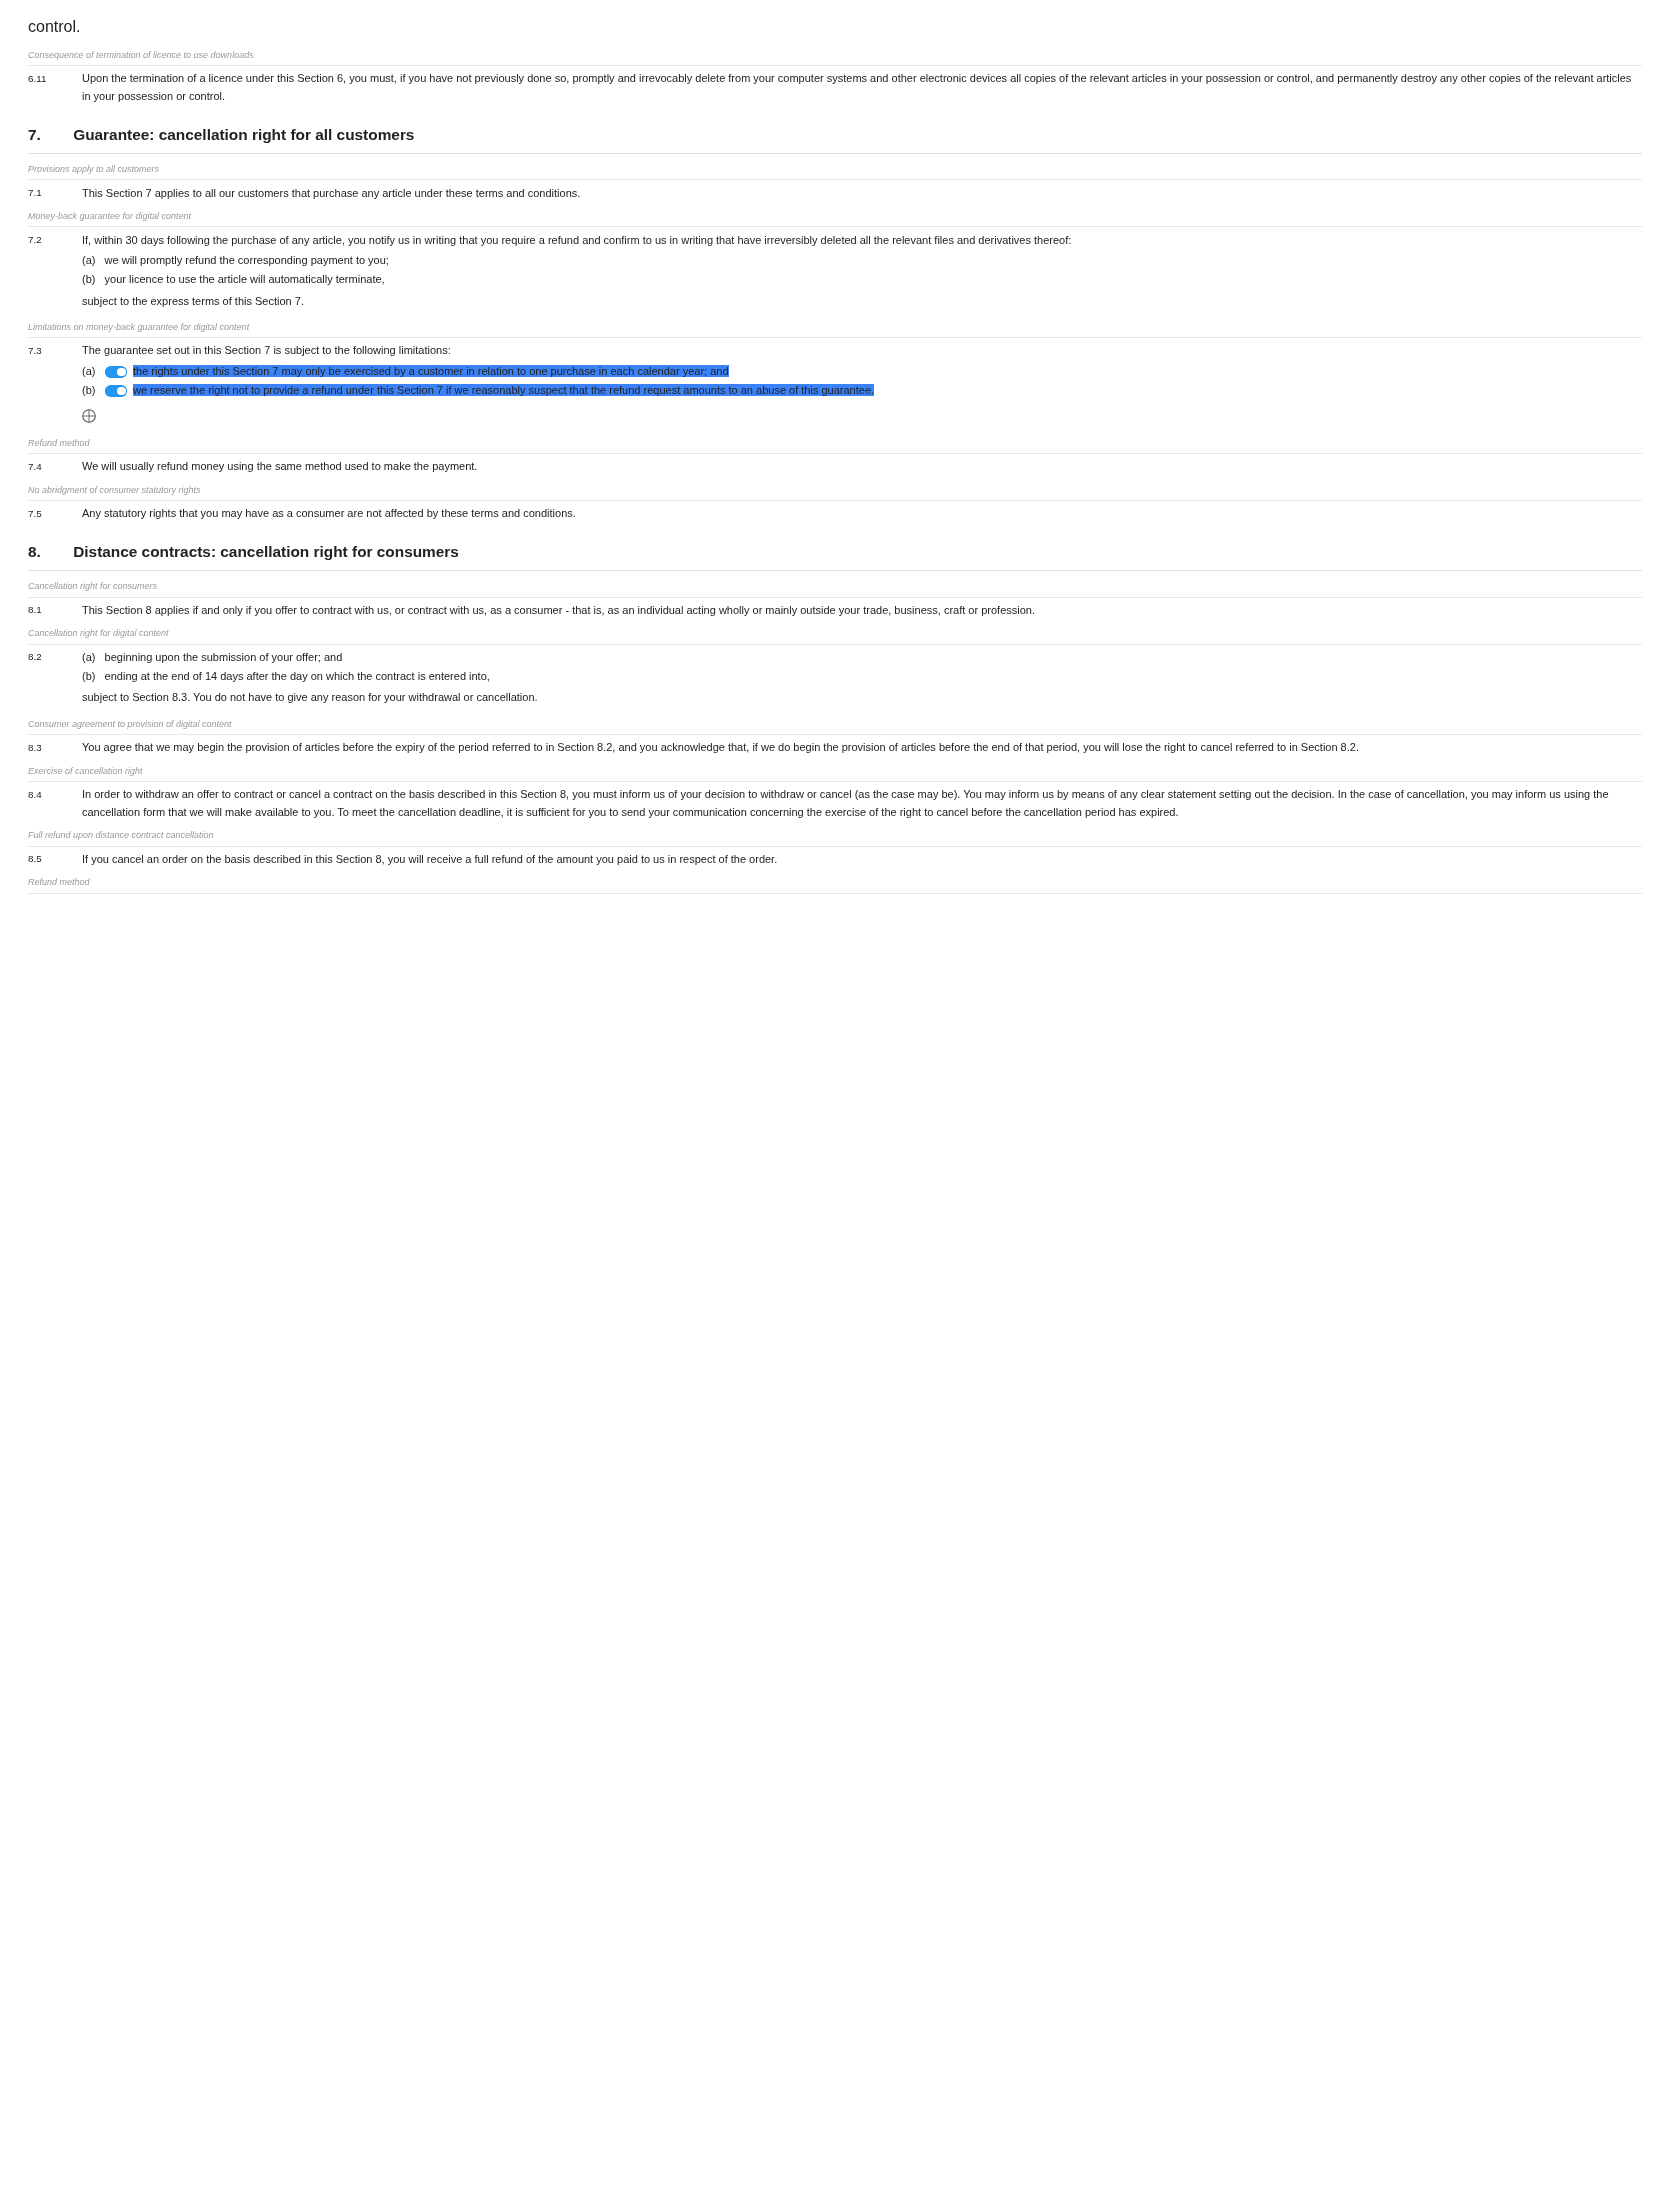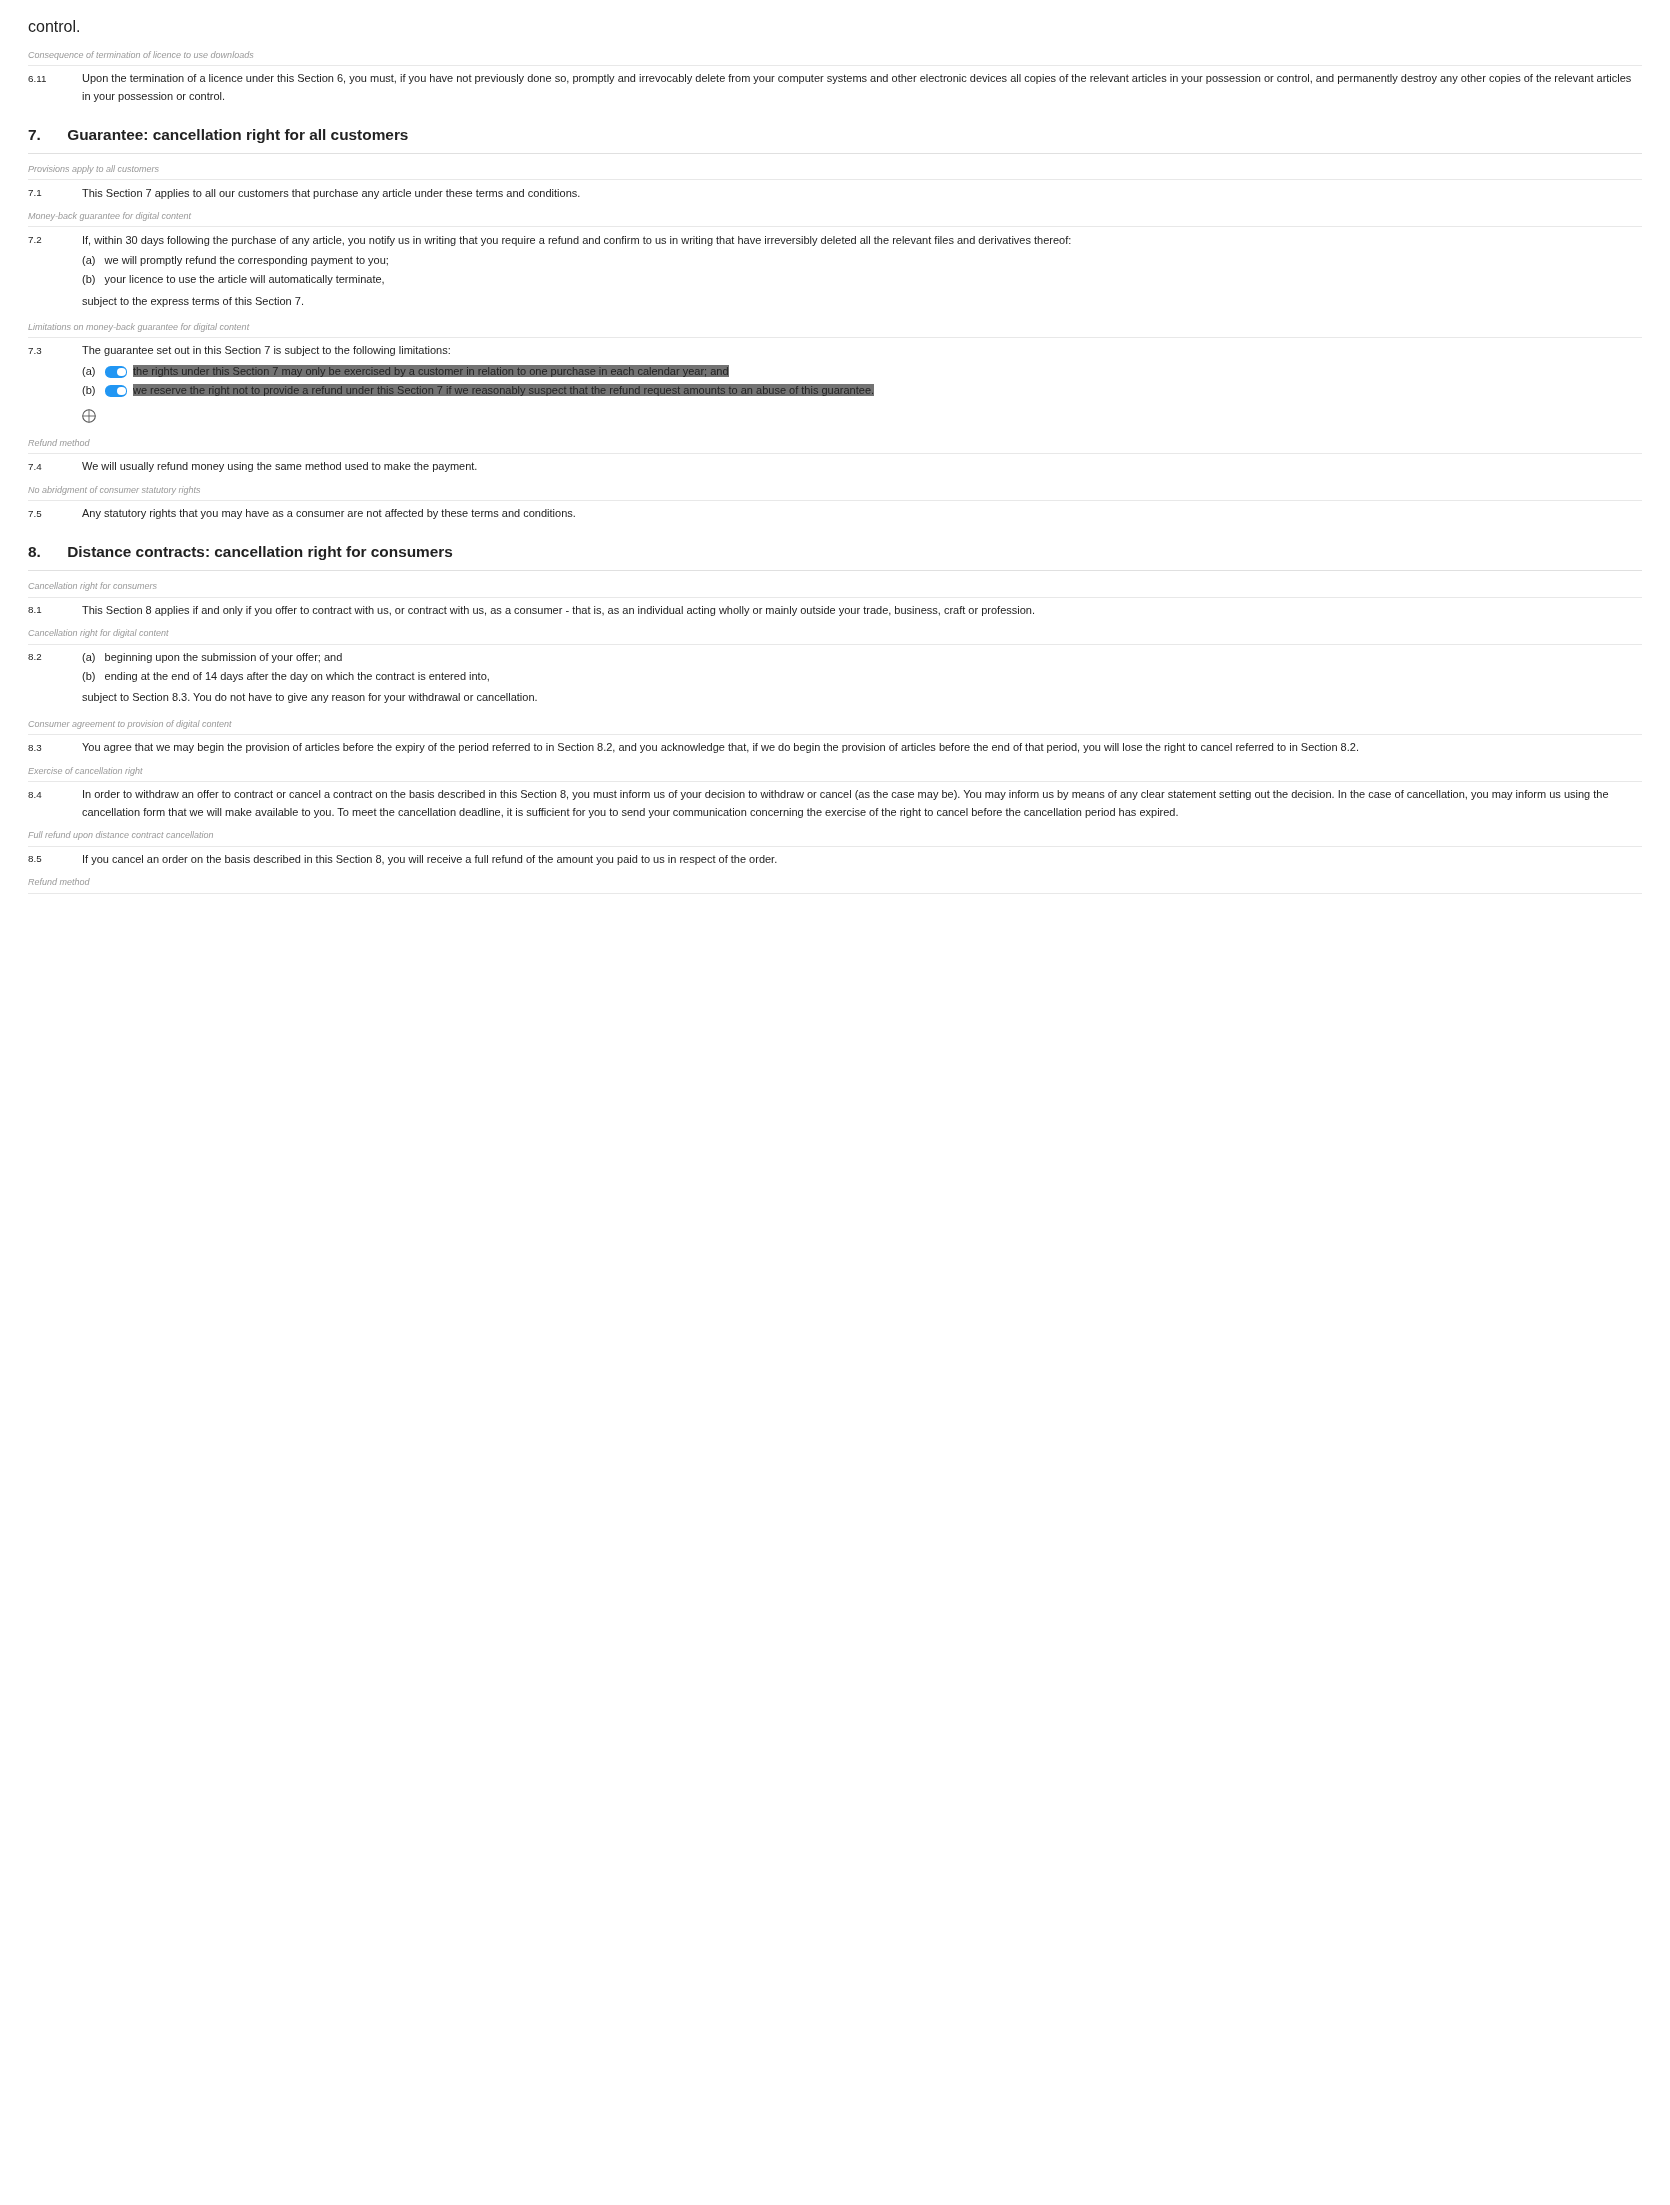--- a/index.html
+++ b/index.html
@@ -23,20 +23,21 @@
     .section-number {
       font-size: 15.4px;
       font-weight: bold;
       color: #222;
       min-width: 28px;
     }
     .section-title {
       font-size: 15.4px;
       font-weight: bold;
       color: #222;
+      margin-left: 6px;
     }
     .subsection-label {
       color: #999;
       font-style: italic;
       font-size: 9px;
       margin: 5.6px 0 4.2px 0;
       border-bottom: 0.7px solid #e8e8e8;
       padding-bottom: 2.8px;
     }
     .clause-row {
@@ -62,21 +63,21 @@
       display: flex;
       gap: 5.6px;
       margin-left: 0;
       margin-bottom: 1.4px;
     }
     .sub-item-label {
       min-width: 17px;
       color: #222;
     }
     .highlighted-blue {
-      background-color: #737373;
+      background-color: #3b82f6;
       color: #222;
     }
     .toggle-inline {
       display: inline-flex;
       align-items: center;
       vertical-align: middle;
       margin-right: 2.8px;
     }
     .toggle-track {
       width: 22.5px;

